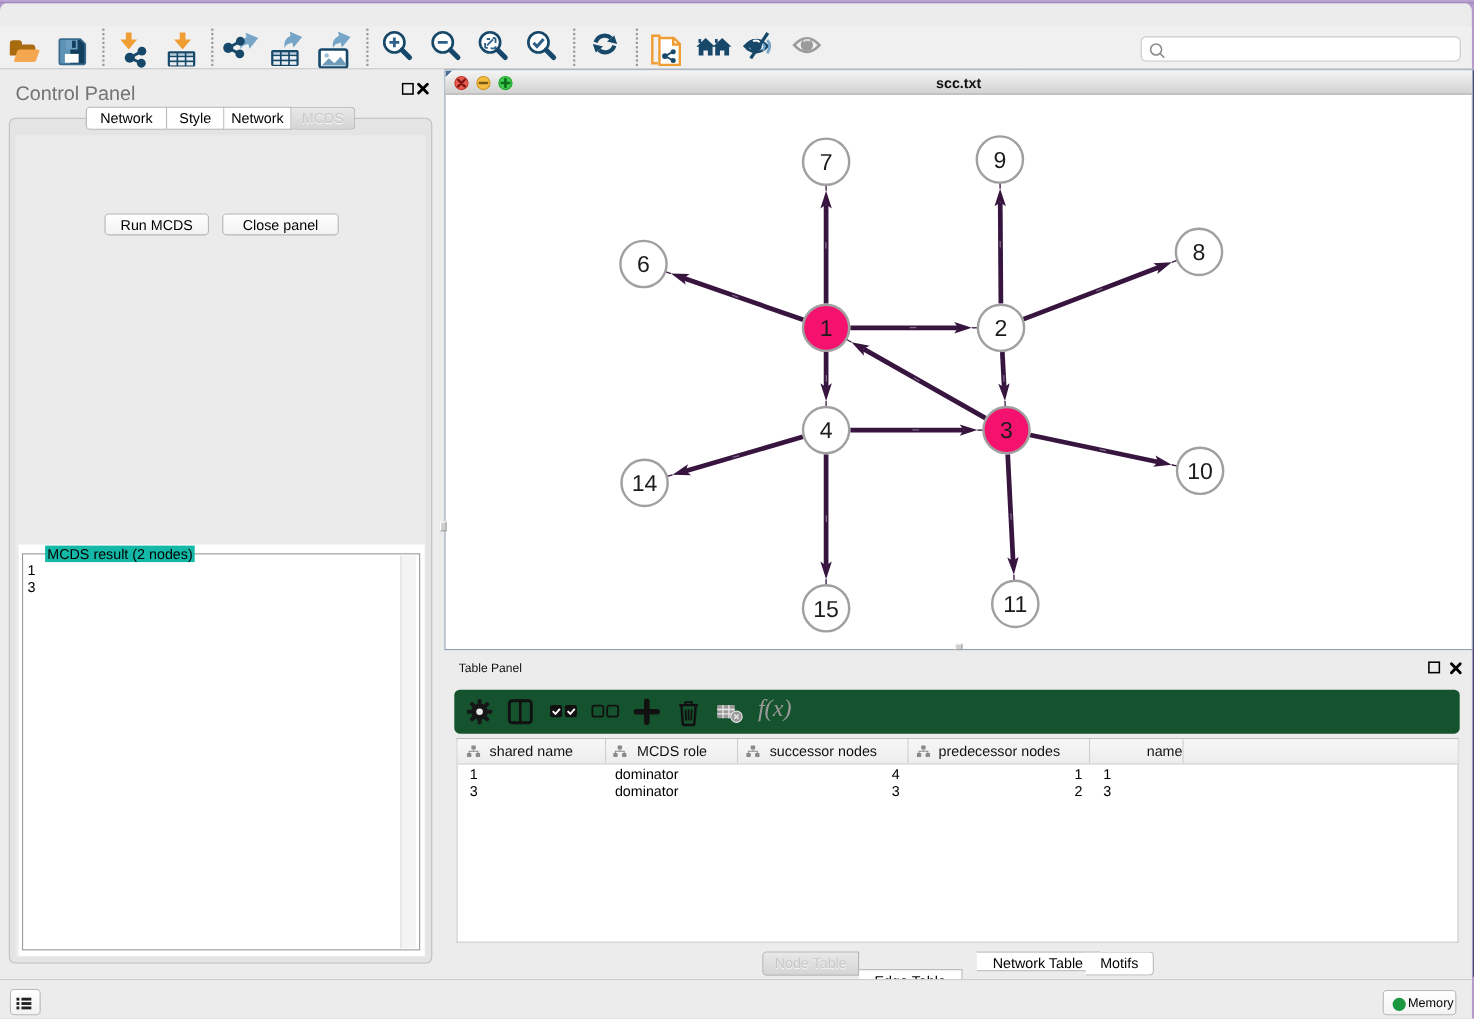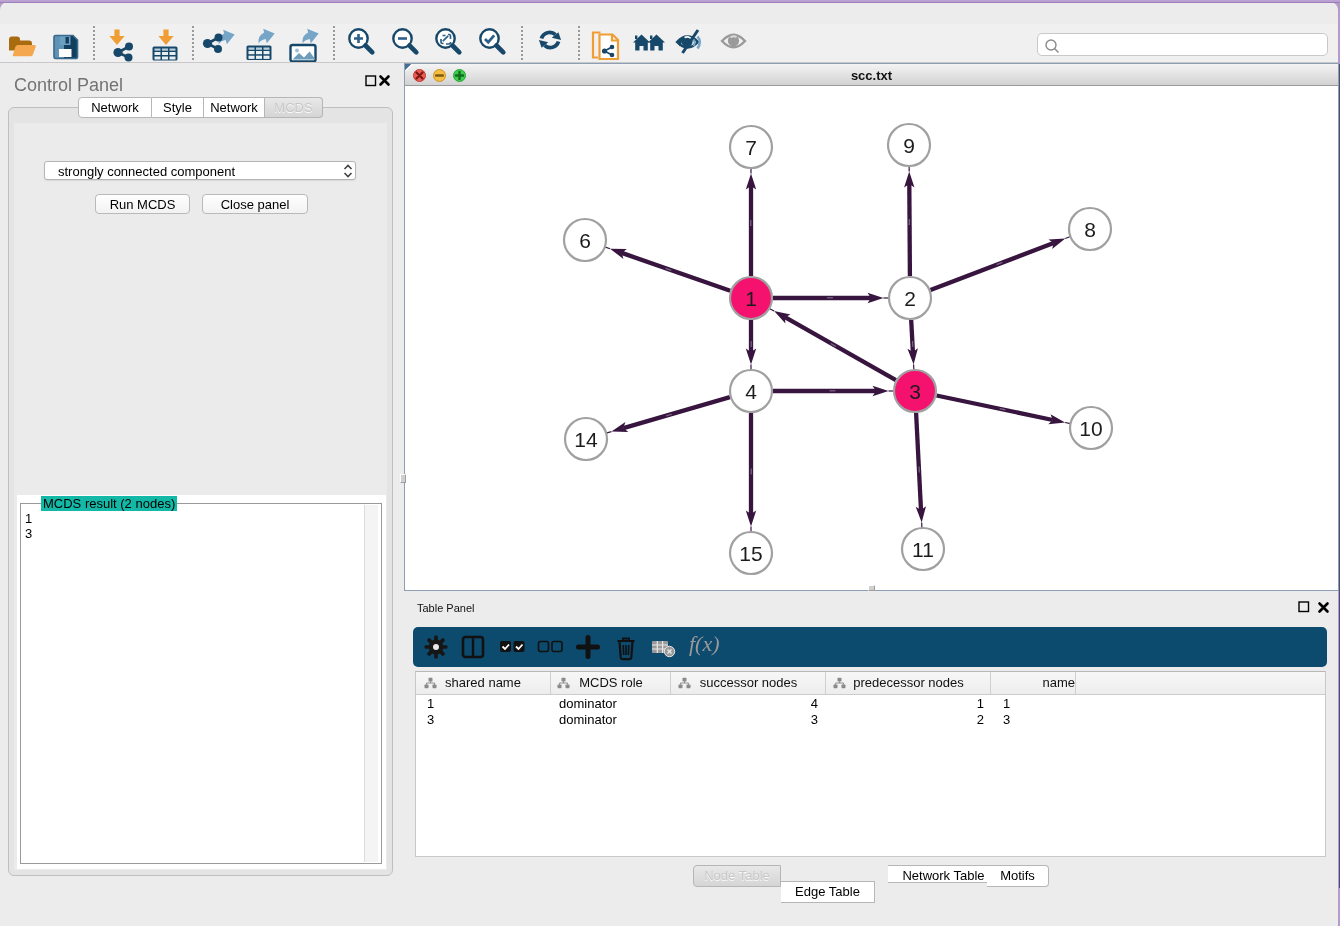--- a/index.html
+++ b/index.html
@@ -45,21 +45,21 @@
   background:#fff; border:1px solid #8e9fb3; }
 #netwin-tb { position:absolute; left:0; top:0; width:933px; height:22px;
   background:linear-gradient(#f4f4f4,#d2d2d2); border-bottom:1px solid #9a9a9a; }
 #netwin-title { position:absolute; top:4px; left:0; width:100%; text-align:center;
   font-size:13px; font-weight:bold; color:#111; }
 .light { position:absolute; top:5px; width:13px; height:13px; border-radius:50%; }
 
 #tp { position:absolute; left:404px; top:593px; width:934px; height:297px; background:#ececec; }
 #tp-title { position:absolute; left:13px; top:9px; font-size:11px; color:#111; }
 #tp-toolbar { position:absolute; left:9px; top:34px; width:914px; height:40px;
-  background:#0c4a6e; border-radius:5px; }
+  background:#14532d; border-radius:5px; }
 #tp-tablearea { position:absolute; left:11px; top:78px; width:911px; height:186px;
   background:#fff; border:1px solid #c8c8c8; border-top:1px solid #b8b8b8; }
 #tp-tabs { position:absolute; left:0; top:272px; width:100%; height:22px; }
 
 #nt-header { position:absolute; left:0; top:0; height:23px; width:909px;
   background:linear-gradient(#f7f7f7,#ededed); border-bottom:1px solid #cccccc;
   font-size:13px; color:#111; }
 .th { position:absolute; top:0; height:22px; border-right:1px solid #cfcfcf;
   text-align:center; line-height:22px; }
 .td { position:absolute; height:16px; font-size:13px; color:#000; line-height:16px; }
@@ -230,27 +230,20 @@
 <div id="cp">
   <div id="cp-title">Control Panel</div>
   <svg class="abs" style="left:365px;top:11px;" width="12" height="12" viewBox="0 0 12 12" xmlns="http://www.w3.org/2000/svg">
         <rect x="1" y="1" width="9.5" height="9.5" fill="none" stroke="#000" stroke-width="1.4"></rect>
       </svg>
       <svg class="abs" style="left:378px;top:10px;" width="13" height="13" viewBox="0 0 13 13" xmlns="http://www.w3.org/2000/svg">
         <path d="M2.5 2.5 L10.5 10.5 M10.5 2.5 L2.5 10.5" stroke="#000" stroke-width="2.6" stroke-linecap="round"></path>
       </svg>
   <div id="cp-body"></div>
   <div id="mcds-panel">
-    <div class="abs" style="left:30px;top:38px;width:312px;height:19px;background:#fff;border:1px solid #b4b4b4;border-radius:3px;box-shadow:0 1px 1px rgba(0,0,0,0.08);">
-      <div class="abs" style="left:13px;top:1.5px;font-size:13px;color:#000;">strongly connected component</div>
-      <svg class="abs" style="left:297px;top:1px;" width="12" height="16" viewBox="0 0 12 16" xmlns="http://www.w3.org/2000/svg">
-            <path d="M2.5 6 L6 2.5 L9.5 6" fill="none" stroke="#444" stroke-width="1.6"></path>
-            <path d="M2.5 10 L6 13.5 L9.5 10" fill="none" stroke="#444" stroke-width="1.6"></path>
-          </svg>
-    </div>
     <div class="btn" style="left:81px;top:71px;width:95px;height:20px;line-height:19px;">Run MCDS</div>
     <div class="btn" style="left:188px;top:71px;width:106px;height:20px;line-height:19px;">Close panel</div>
     <div class="abs" style="left:3px;top:372px;width:369px;height:374px;background:#fff;">
       <div class="abs" style="left:3px;top:8px;width:362px;height:361px;border:1px solid #9a9a9a;"></div>
       <div class="abs" style="left:24px;top:1px;background:#14b8a6;padding:0 2px;font-size:13px;color:#000;">MCDS result (2 nodes)</div>
       <div class="abs" style="left:8px;top:16px;font-size:13px;color:#000;line-height:15.4px;">1<br>3</div>
       <div class="abs" style="left:347px;top:10px;width:14px;height:357px;background:#f4f4f4;border-left:1px solid #dcdcdc;"></div>
     </div>
   </div>
   <div id="cp-tabs">
@@ -474,20 +467,38 @@
     <div class="td" style="left:411px;top:40px;width:157px;text-align:right;">2</div>
     <div class="td" style="left:587px;top:40px;">3</div>
   </div>
   <div id="tp-tabs">
         <div class="tab tabsel" style="left:289px;top:0;width:88px;height:22px;line-height:20px;border-radius:4px 0 0 4px;">Node Table</div>
         <div class="tab" style="left:377px;top:16px;width:94px;height:22px;line-height:20px;border-left:none;text-align:center;">Edge Table</div>
         <div class="tab" style="left:484px;top:0;width:112px;height:18px;line-height:20px;border-left:none;">Network Table</div>
         <div class="tab" style="left:583px;top:0;width:62px;height:22px;line-height:20px;border-left:none;border-radius:0 4px 4px 0;">Motifs</div>
       </div>
 </div>
+<div id="statusbar">
+  <div class="btn" style="left:9px;top:8px;width:28px;height:24px;">
+        <svg class="abs" style="left:4px;top:4px;" width="16" height="16" viewBox="0 0 16 16" xmlns="http://www.w3.org/2000/svg">
+          <g fill="#222">
+            <rect x="1" y="3" width="2.6" height="2.6"></rect>
+            <rect x="1" y="7" width="2.6" height="2.6"></rect>
+            <rect x="1" y="11" width="2.6" height="2.6"></rect>
+            <rect x="5.5" y="3" width="9" height="2.6"></rect>
+            <rect x="5.5" y="7" width="9" height="2.6"></rect>
+            <rect x="5.5" y="11" width="9" height="2.6"></rect>
+          </g>
+        </svg>
+      </div>
+  <div class="btn" style="left:1257px;top:9px;width:67px;height:23px;">
+        <div class="abs" style="left:8px;top:5.5px;width:12px;height:12px;border-radius:50%;background:#1a9740;"></div>
+        <div class="abs" style="left:22px;top:4.5px;font-size:11.5px;color:#000;">Memory</div>
+      </div>
+</div>
 
 <div class="abs" style="left:400px;top:474px;width:6px;height:9px;background:#cfcfcf;border:1px solid #9f9f9f;border-top-color:#fff;border-left-color:#fff;"></div>
 <div class="abs" style="left:868px;top:585px;width:7px;height:6px;background:#cfcfcf;border:1px solid #9f9f9f;border-top-color:#fff;border-left-color:#fff;"></div>
 <svg class="abs" style="left:405px;top:64px;" width="8" height="8" viewBox="0 0 10 10" xmlns="http://www.w3.org/2000/svg">
       <path d="M0 0 h9 L0 9 z" fill="#4a6b96"></path>
       <path d="M9 0 L0 9" stroke="#fff" stroke-width="1.5"></path>
     </svg>
 </div>
 
 </body></html>

